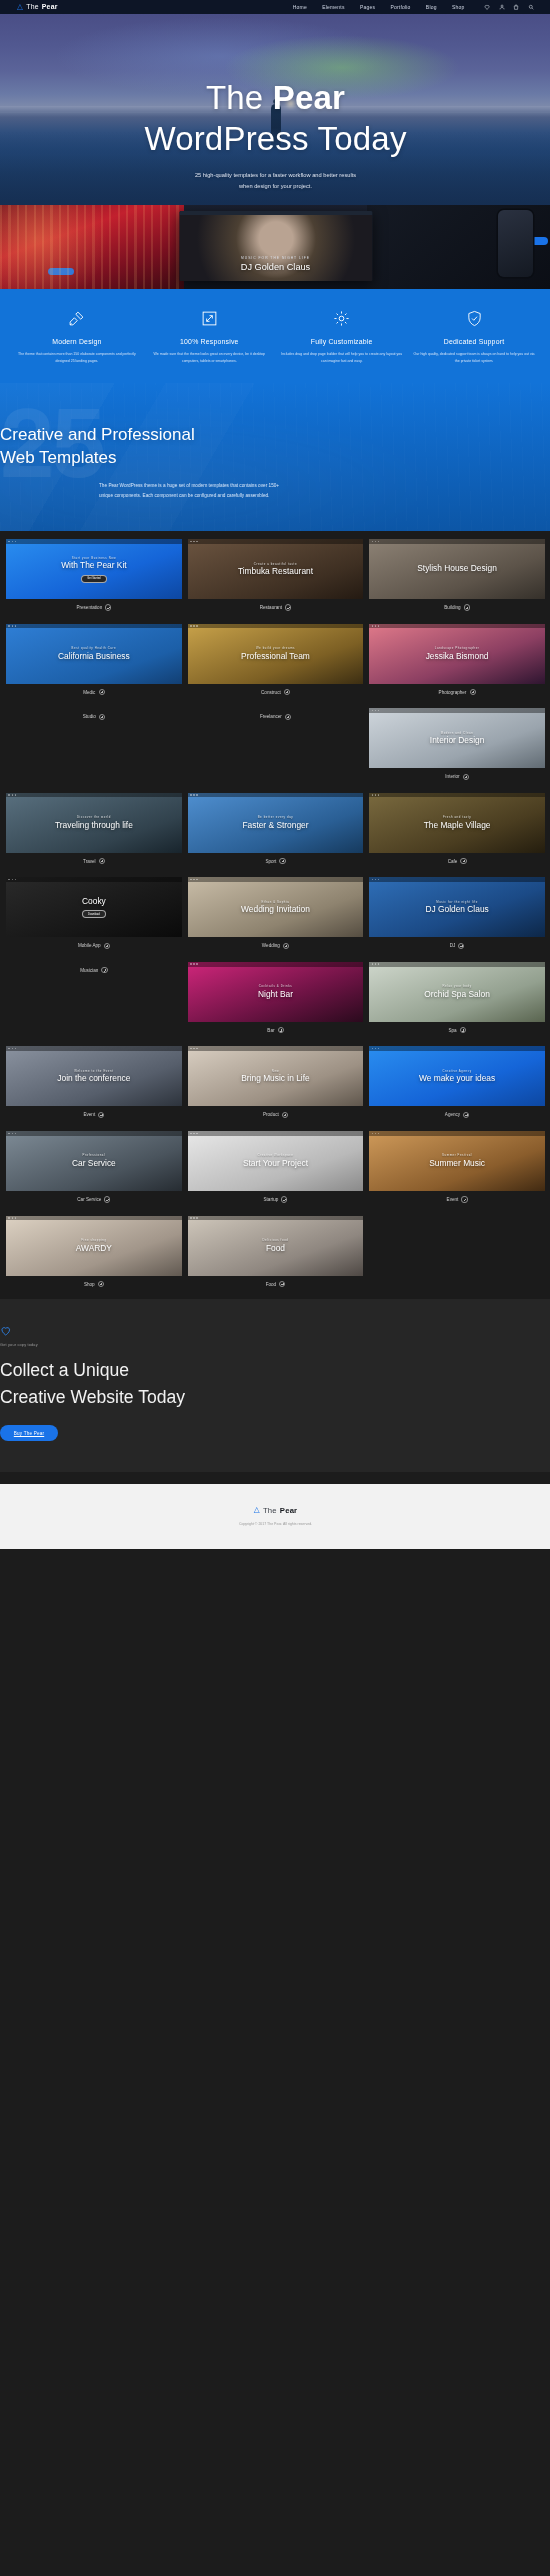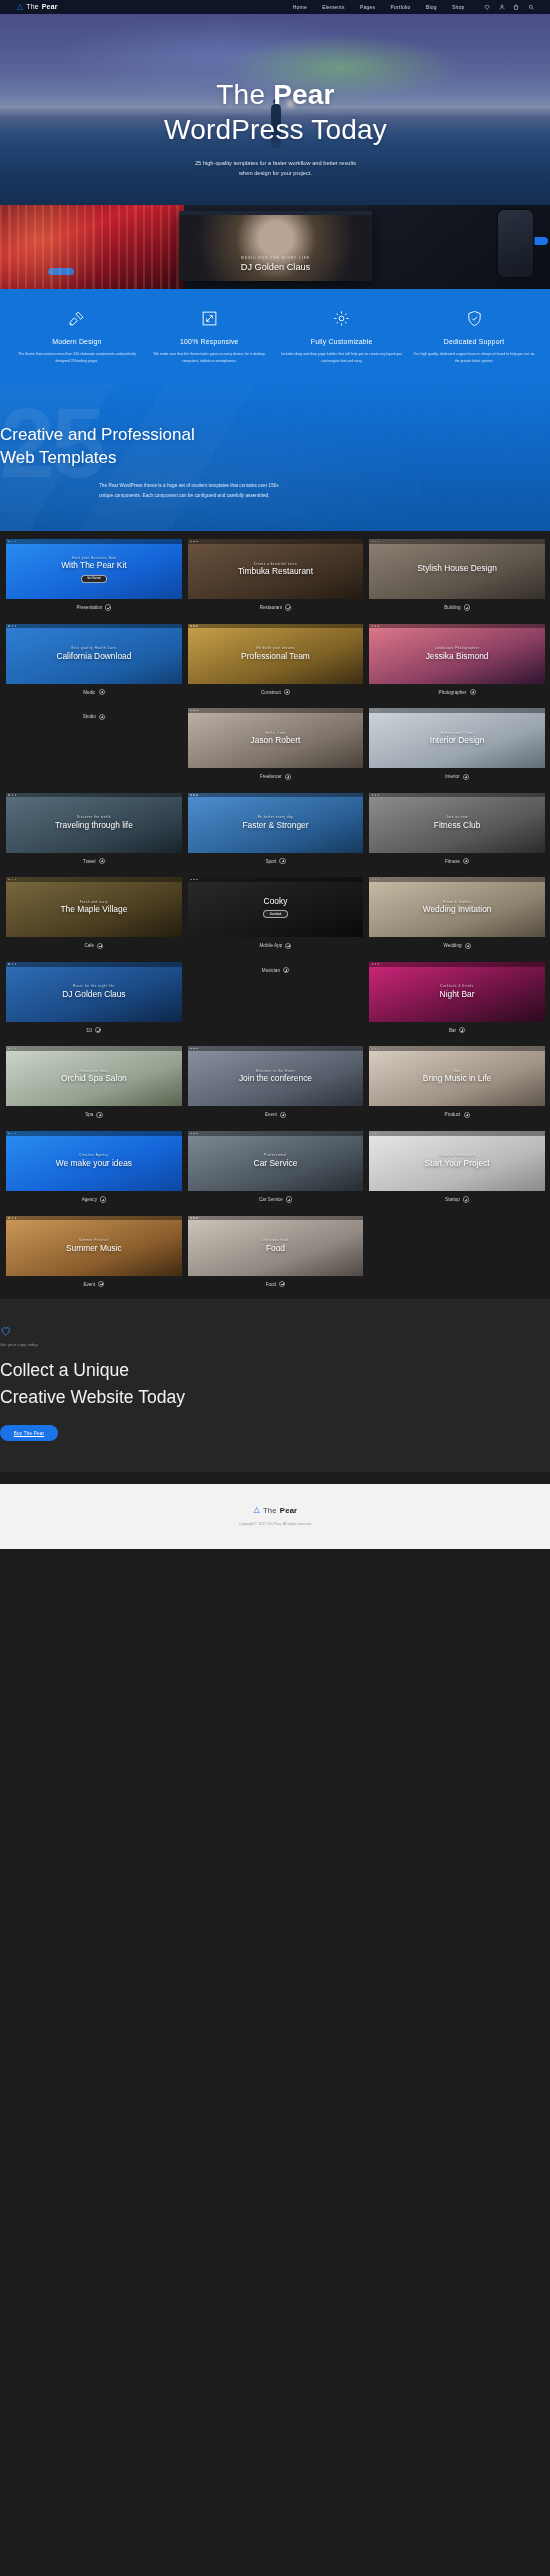--- a/index.html
+++ b/index.html
@@ -24,21 +24,21 @@
       radial-gradient(ellipse 230px 54px at 40% 22%, rgba(120,150,210,.35), rgba(120,150,210,0) 72%),
       linear-gradient(180deg,#4a4e86 0%,#515890 16%,#5b6499 30%,#6a7aa6 42%,#7e8bab 49%,#4d5f86 54%,#2f4f7e 62%,#1e4272 72%,#16365f 84%,#112a4c 100%);}
   .hero .sun{position:absolute;left:52%;top:45%;width:7.7px;height:7.7px;border-radius:50%;background:rgba(255,235,190,.6);filter:blur(2.3px);}
   .hero .figure{position:absolute;left:50%;top:47%;transform:translateX(-50%);width:10px;height:44px;
     background:linear-gradient(180deg,#17304f 0%,#142a47 55%,rgba(20,42,71,.35) 100%);border-radius:4.6px 4.6px 1.5px 1.5px;}
   .hero .figure:before{content:"";position:absolute;left:50%;top:-4.6px;transform:translateX(-50%);width:5.4px;height:5.4px;border-radius:50%;background:#16304e;}
   .hero .refl{position:absolute;left:0;right:0;bottom:0;height:73px;
     background:linear-gradient(180deg,rgba(40,75,120,.0),rgba(34,66,110,.45) 30%,rgba(23,48,84,.75));}
   .hero .streak{position:absolute;left:0;right:0;height:0.8px;background:rgba(255,255,255,.06);}
   .hero-content{position:absolute;left:0;right:0;top:64px;text-align:center;z-index:5;}
-  .hero h1{font-size:28px;line-height:1.24;color:#fff;font-weight:300;letter-spacing:0.2px;text-shadow:0 0.8px 4.6px rgba(0,0,0,.25);}
+  .hero h1{font-size:33px;line-height:1.24;color:#fff;font-weight:300;letter-spacing:0.2px;text-shadow:0 0.8px 4.6px rgba(0,0,0,.25);}
   .hero h1 b{font-weight:700;}
   .hero p{margin-top:10.7px;font-size:5.7px;line-height:1.85;color:#dde4f1;font-weight:400;text-shadow:0 0.8px 3.1px rgba(0,0,0,.3);}
 
   
   .strip{height:84px;position:relative;display:flex;background:#0e0e12;overflow:hidden;}
   .strip .s{flex:1;position:relative;overflow:hidden;}
   .s-bar{background:linear-gradient(160deg,#7b1320,#c2202e 35%,#7a1020 70%,#3a0a12);}
   .s-bar:after{content:"";position:absolute;inset:0;
     background:repeating-linear-gradient(90deg,rgba(255,200,120,.15) 0 2.3px,rgba(0,0,0,0) 2.3px 8.4px),
                radial-gradient(circle at 20% 40%,rgba(255,170,90,.35),transparent 45%);}
@@ -304,21 +304,21 @@
       </div>
       <div class="cell">
         <div class="thumb" style="background:linear-gradient(160deg,#2f7fd6,#1c5fa8 70%,#123f73)">
           <div class="browser">
             <i></i>
             <i></i>
             <i></i>
           </div>
           <div class="ov">
             <div class="kick">Best quality Health Care</div>
-            <div class="ttl">California Download</div>
+            <div class="ttl">California Business</div>
           </div>
         </div>
         <div class="caption">
           <span>Medic</span>
           <span class="plus"></span>
         </div>
       </div>
       <div class="cell">
         <div class="thumb" style="background:linear-gradient(160deg,#c8a24a,#7d6024 65%,#3c2e12)">
           <div class="browser">
@@ -353,31 +353,20 @@
           <span class="plus"></span>
         </div>
       </div>
       <div class="cell">
         <div class="caption">
           <span>Studio</span>
           <span class="plus"></span>
         </div>
       </div>
       <div class="cell">
-        <div class="thumb" style="background:linear-gradient(160deg,#bdb3a8,#7d7368 65%,#4a423b)">
-          <div class="browser">
-            <i></i>
-            <i></i>
-            <i></i>
-          </div>
-          <div class="ov">
-            <div class="kick">Hello, I am</div>
-            <div class="ttl">Jason Robert</div>
-          </div>
-        </div>
         <div class="caption">
           <span>Freelancer</span>
           <span class="plus"></span>
         </div>
       </div>
       <div class="cell">
         <div class="thumb" style="background:linear-gradient(160deg,#cfd6dc,#9aa4ad 65%,#616b73)">
           <div class="browser">
             <i></i>
             <i></i>
@@ -421,37 +410,20 @@
             <div class="kick">Be better every day</div>
             <div class="ttl">Faster &amp; Stronger</div>
           </div>
         </div>
         <div class="caption">
           <span>Sport</span>
           <span class="plus"></span>
         </div>
       </div>
       <div class="cell">
-        <div class="thumb" style="background:linear-gradient(160deg,#8f8f8f,#585858 65%,#2b2b2b)">
-          <div class="browser">
-            <i></i>
-            <i></i>
-            <i></i>
-          </div>
-          <div class="ov">
-            <div class="kick">Join us now</div>
-            <div class="ttl">Fitness Club</div>
-          </div>
-        </div>
-        <div class="caption">
-          <span>Fitness</span>
-          <span class="plus"></span>
-        </div>
-      </div>
-      <div class="cell">
         <div class="thumb" style="background:linear-gradient(160deg,#7a6a3f,#4a3d20 65%,#241d0e)">
           <div class="browser">
             <i></i>
             <i></i>
             <i></i>
           </div>
           <div class="ov">
             <div class="kick">Fresh and tasty</div>
             <div class="ttl">The Maple Village</div>
           </div>
@@ -644,20 +616,37 @@
             <i></i>
             <i></i>
           </div>
           <div class="ov">
             <div class="kick">Summer Festival</div>
             <div class="ttl">Summer Music</div>
           </div>
         </div>
         <div class="caption">
           <span>Event</span>
+          <span class="plus"></span>
+        </div>
+      </div>
+      <div class="cell">
+        <div class="thumb" style="background:linear-gradient(160deg,#ddd2c3,#a2968a 65%,#615951)">
+          <div class="browser">
+            <i></i>
+            <i></i>
+            <i></i>
+          </div>
+          <div class="ov">
+            <div class="kick">Fine shopping</div>
+            <div class="ttl">AWARDY</div>
+          </div>
+        </div>
+        <div class="caption">
+          <span>Shop</span>
           <span class="plus"></span>
         </div>
       </div>
       <div class="cell">
         <div class="thumb" style="background:linear-gradient(160deg,#cfc7bb,#8f8780 65%,#4e4844)">
           <div class="browser">
             <i></i>
             <i></i>
             <i></i>
           </div>

